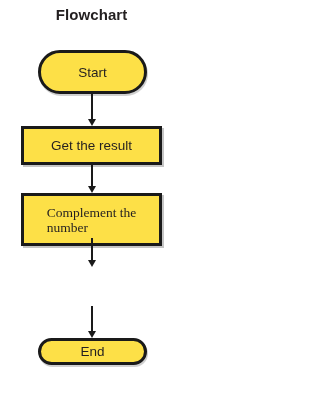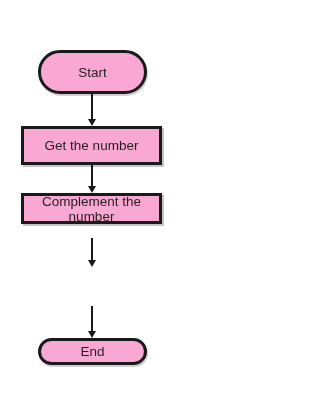--- a/index.html
+++ b/index.html
@@ -31,26 +31,25 @@
     font-size: 15px;
     font-weight: bold;
     color: #231f20;
     letter-spacing: 0.1px;
   }
 
   
   .node {
     position: absolute;
     box-sizing: border-box;
-    background: #f9a8d4;
+    background: #fde047;
     border: 3px solid #1a1a1a;
     display: flex;
     align-items: center;
     justify-content: center;
-    text-align: center;
     color: #231f20;
     font-size: 13.5px;
     line-height: 15px;
     box-shadow: 2px 2px 0 0 rgba(150,150,150,0.55);
   }
 
   .node.terminator {
     border-radius: 999px;
     box-shadow: 1px 2px 0 0 rgba(150,150,150,0.45);
   }
@@ -61,21 +60,21 @@
 
   .node-label {
     display: block;
     padding: 0 3px;
     white-space: pre-line;
   }
 
   
   #node-start  { left: 38px;  top: 50px;  width: 109px; height: 44px; }
   #node-get    { left: 21px;  top: 126px; width: 141px; height: 39px; }
-  #node-comp   { left: 21px;  top: 193px; width: 141px; height: 31px; }
+  #node-comp   { left: 21px;  top: 193px; width: 141px; height: 53px; font-family: Liberation Serif, serif; }
   #node-store  { left: 21px;  top: 267px; width: 141px; height: 39px; }
   #node-end    { left: 38px;  top: 338px; width: 109px; height: 27px; }
 
   
   .connector {
     position: absolute;
     left: 91px;
     width: 2px;
     background: #1a1a1a;
   }
@@ -94,29 +93,30 @@
   #conn-1 { top: 94px;  height: 26px; }
   #conn-2 { top: 165px; height: 22px; }
   #conn-3 { top: 238px; height: 23px; }
   #conn-4 { top: 306px; height: 26px; }
 </style>
 </head>
 <body>
 
 <div class="flowchart-root">
 
+  <div class="chart-title">Flowchart</div>
 
   <div class="node terminator" id="node-start">
     <span class="node-label">Start</span>
   </div>
 
   <div class="connector" id="conn-1"></div>
 
   <div class="node process" id="node-get">
-    <span class="node-label">Get the number</span>
+    <span class="node-label">Get the result</span>
   </div>
 
   <div class="connector" id="conn-2"></div>
 
   <div class="node process" id="node-comp">
     <span class="node-label">Complement the
 number</span>
   </div>
 
   <div class="connector" id="conn-3"></div>

